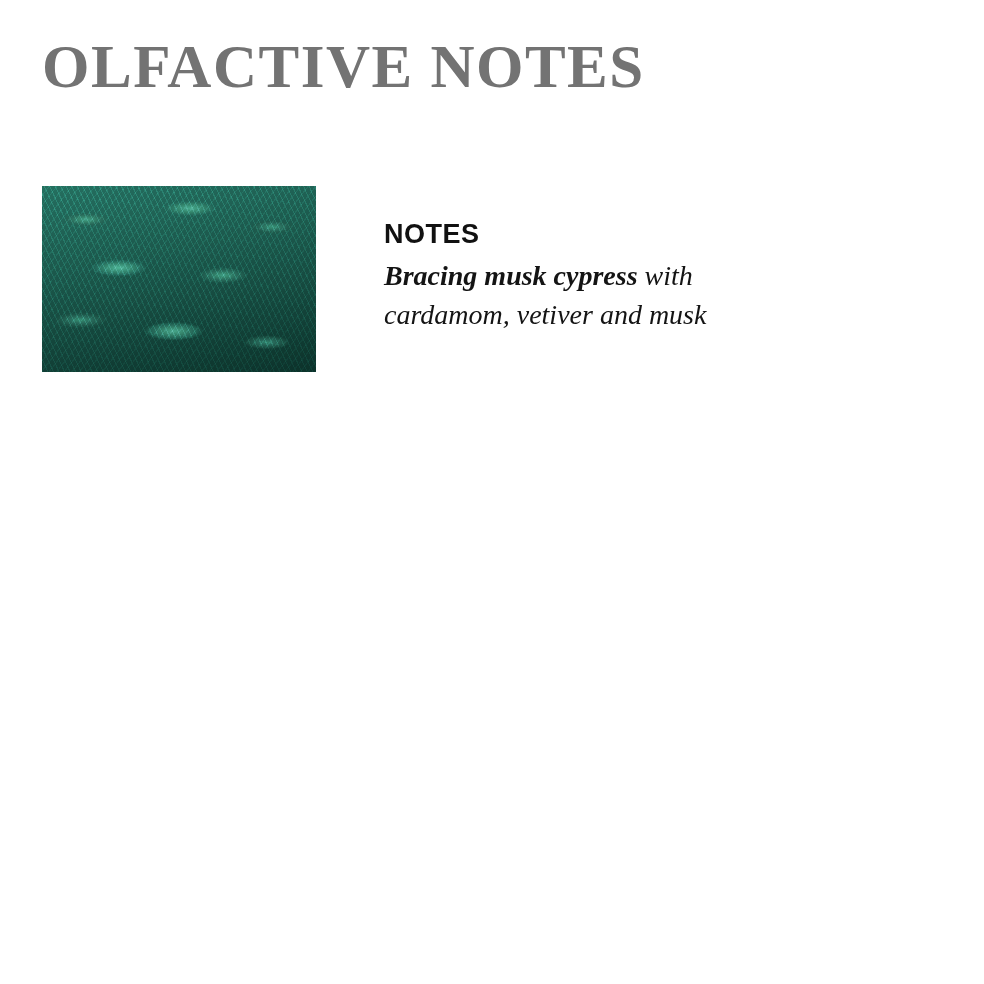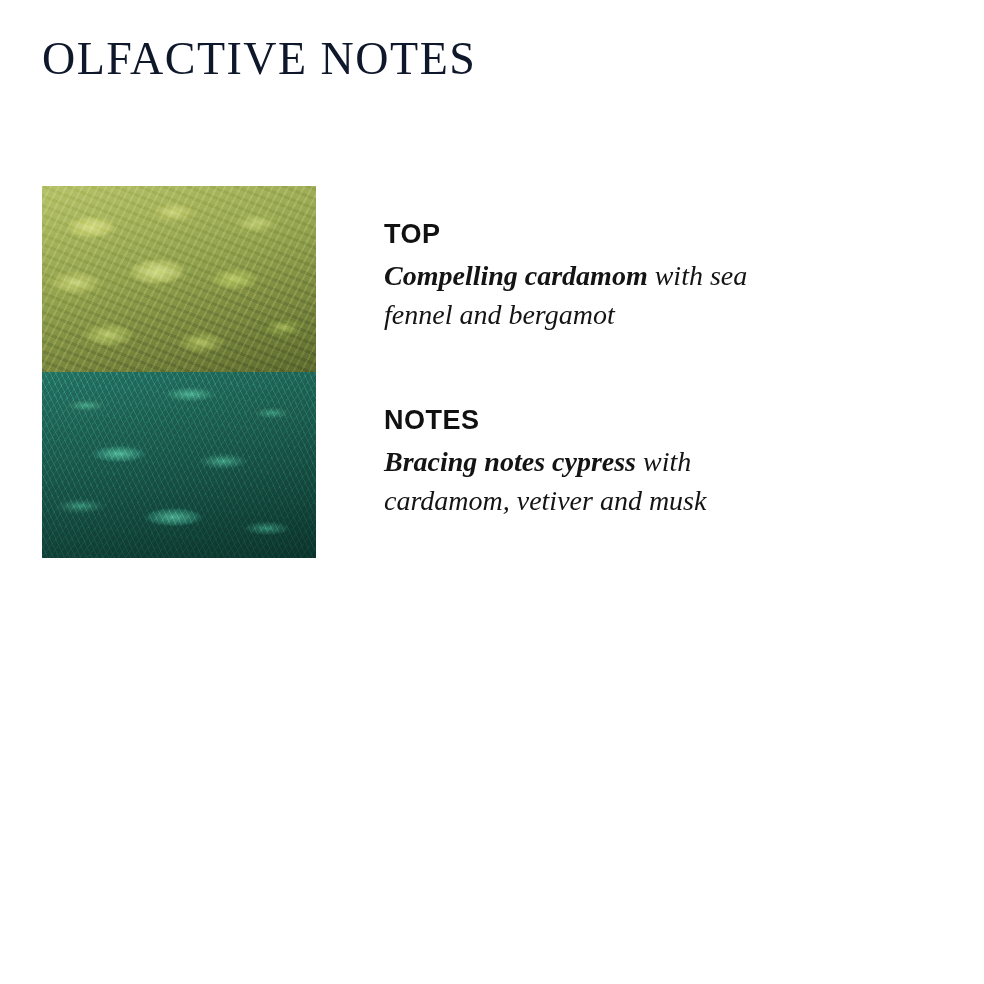--- a/index.html
+++ b/index.html
@@ -19,24 +19,24 @@
     width: 984px;
     height: 984px;
     background: #ffffff;
   }
 
   .page-title {
     position: absolute;
     left: 42px;
     top: 32px;
     font-family: "Liberation Serif", serif;
-    font-size: 46px;
+    font-size: 61px;
     letter-spacing: 1.5px;
-    color: #0f172a;
-    font-weight: 400;
+    color: #737373;
+    font-weight: 700;
     white-space: nowrap;
   }
 
   .notes-block {
     position: absolute;
     left: 42px;
     top: 186px;
     width: 760px;
   }
 
@@ -156,31 +156,24 @@
 </style>
 </head>
 <body>
 
 <div class="page">
 
   <div class="page-title">OLFACTIVE NOTES</div>
 
   <div class="notes-block">
 
-    <div class="note-row">
-      <div class="swatch swatch-cardamom"></div>
-      <div class="note-text">
-        <div class="note-label">TOP</div>
-        <div class="note-desc"><span class="lead">Compelling cardamom</span><span> with sea fennel and bergamot</span></div>
-      </div>
-    </div>
 
 
     <div class="note-row">
       <div class="swatch swatch-cypress"></div>
       <div class="note-text">
         <div class="note-label">NOTES</div>
-        <div class="note-desc"><span class="lead">Bracing notes cypress</span><span> with cardamom, vetiver and musk</span></div>
+        <div class="note-desc"><span class="lead">Bracing musk cypress</span><span> with cardamom, vetiver and musk</span></div>
       </div>
     </div>
 
   </div>
 </div>
 
 </body></html>

